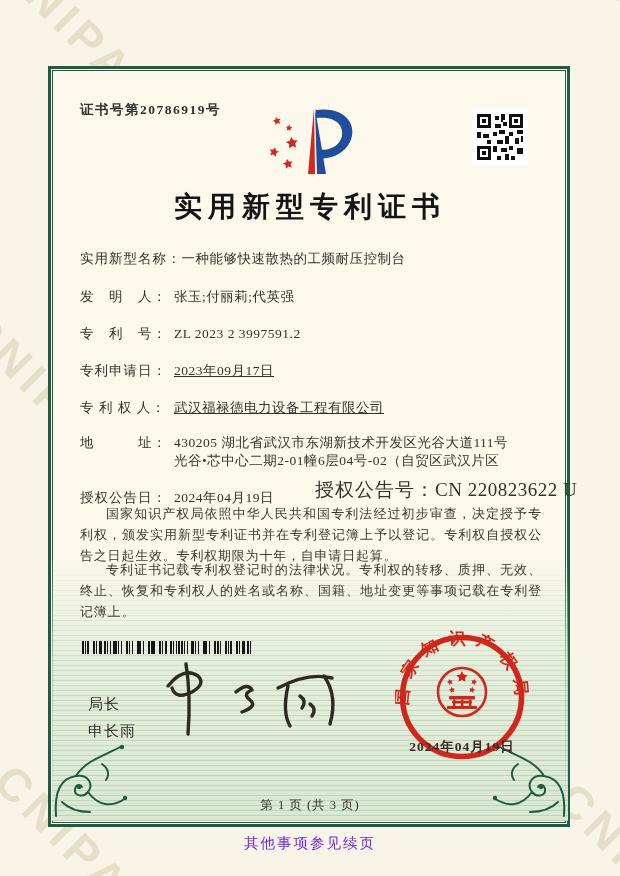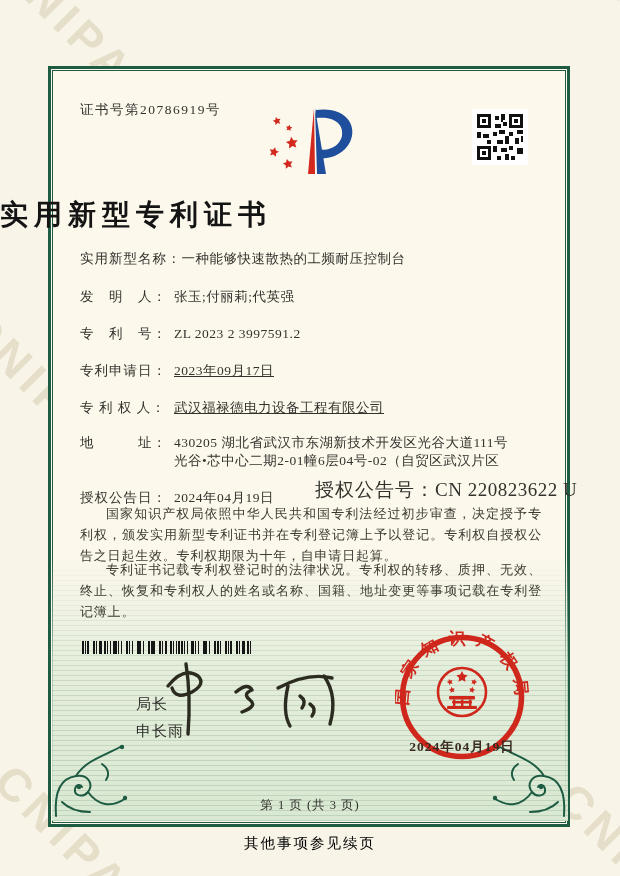--- a/index.html
+++ b/index.html
@@ -23,25 +23,25 @@
   .green-zone{
     position:absolute;left:52px;top:555px;width:516px;height:266px;z-index:1;
     background:linear-gradient(to bottom, rgba(222,235,215,0) 0%, rgba(222,235,215,0.75) 40%, #d9e8d2 100%);
   }
   .green-waves{
     position:absolute;left:52px;top:555px;width:516px;height:266px;z-index:1;
     background:repeating-linear-gradient(0deg, rgba(96,142,102,0.22) 0 1px, rgba(0,0,0,0) 1px 5px);
     -webkit-mask-image:linear-gradient(to bottom, transparent 0%, #000 50%);
     mask-image:linear-gradient(to bottom, transparent 0%, #000 50%);
   }
-  .cert-no{position:absolute;left:80px;top:101px;font-size:13.5px;letter-spacing:1.5px;z-index:3;}
+  .cert-no{position:absolute;left:80px;top:101px;font-size:13.5px;letter-spacing:1.5px;z-index:3;font-weight:bold;}
   .logo{position:absolute;left:252px;top:100px;z-index:3;}
   .qr{position:absolute;left:472px;top:109px;width:56px;height:56px;background:#fff;padding:3px;box-sizing:border-box;z-index:3;}
   .title{
-    position:absolute;left:0;top:196px;width:620px;
+    position:absolute;left:0;top:188px;width:620px;text-align:center;
     font-size:28px;font-weight:bold;letter-spacing:6px;color:#141414;z-index:3;
   }
   .field-row{position:absolute;left:80px;width:470px;font-size:13.5px;z-index:3;white-space:nowrap;}
   .field-label{display:inline-block;min-width:94px;letter-spacing:1px;}
   .field-value{letter-spacing:0.5px;}
   .addr2{position:absolute;left:174px;top:452px;font-size:13.5px;z-index:3;white-space:nowrap;letter-spacing:0.5px;}
   .grant-no-pair{position:absolute;left:315px;top:477px;font-size:19px;z-index:3;white-space:nowrap;}
   .para{
     position:absolute;left:80px;width:462px;font-size:13px;line-height:1.6;
     text-indent:2em;letter-spacing:0.8px;color:#3c3a32;z-index:3;text-align:justify;
@@ -50,29 +50,29 @@
   .para-2{top:560px;}
   .barcode{
     position:absolute;left:82px;top:641px;width:170px;height:13px;z-index:3;
     background:
       repeating-linear-gradient(90deg,#151515 0 2px,transparent 2px 3px,#151515 3px 4px,transparent 4px 6px,#151515 6px 7px,transparent 7px 11px),
       repeating-linear-gradient(90deg,transparent 0 5px,#151515 5px 7px,transparent 7px 13px);
   }
   .officials{
     position:absolute;left:88px;top:690px;z-index:3;
     font-family:"Liberation Sans","DejaVu Sans",sans-serif;
-    font-size:15px;line-height:27px;color:#2c2c28;letter-spacing:1px;margin-left:48px;
+    font-size:15px;line-height:27px;color:#2c2c28;letter-spacing:1px;
   }
   .signature{position:absolute;left:150px;top:652px;z-index:4;}
   .seal{position:absolute;left:395px;top:630px;z-index:4;}
   .flourish{position:absolute;z-index:2;}
   .flourish-left{left:52px;top:744px;}
   .flourish-right{left:488px;top:744px;transform:scaleX(-1);}
   .page-label{position:absolute;left:0;top:797px;width:620px;text-align:center;font-size:12.5px;letter-spacing:1px;z-index:3;color:#2f2f2a;}
-  .continuation{position:absolute;left:0;top:834px;width:620px;text-align:center;font-size:14.5px;letter-spacing:2px;z-index:3;color:#000000;}
+  .continuation{position:absolute;left:0;top:834px;width:620px;text-align:center;font-size:14.5px;letter-spacing:2px;z-index:3;color:#6d28d9;}
 </style>
 </head>
 <body>
 
 <div class="watermark" style="left:-18px;top:-8px;">CNIPA</div>
 <div class="watermark" style="left:556px;top:-26px;">CNIPA</div>
 <div class="watermark" style="left:352px;top:238px;">CNIPA</div>
 <div class="watermark" style="left:-52px;top:352px;">CNIPA</div>
 <div class="watermark" style="left:-22px;top:806px;">CNIPA</div>
 <div class="watermark" style="left:540px;top:824px;">CNIPA</div>

